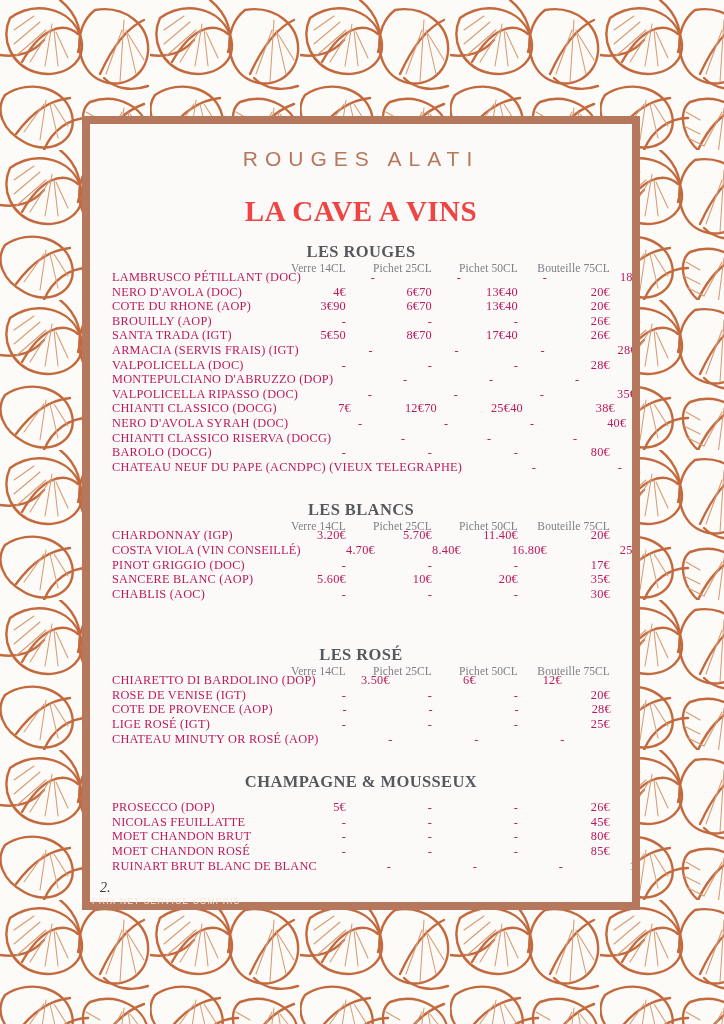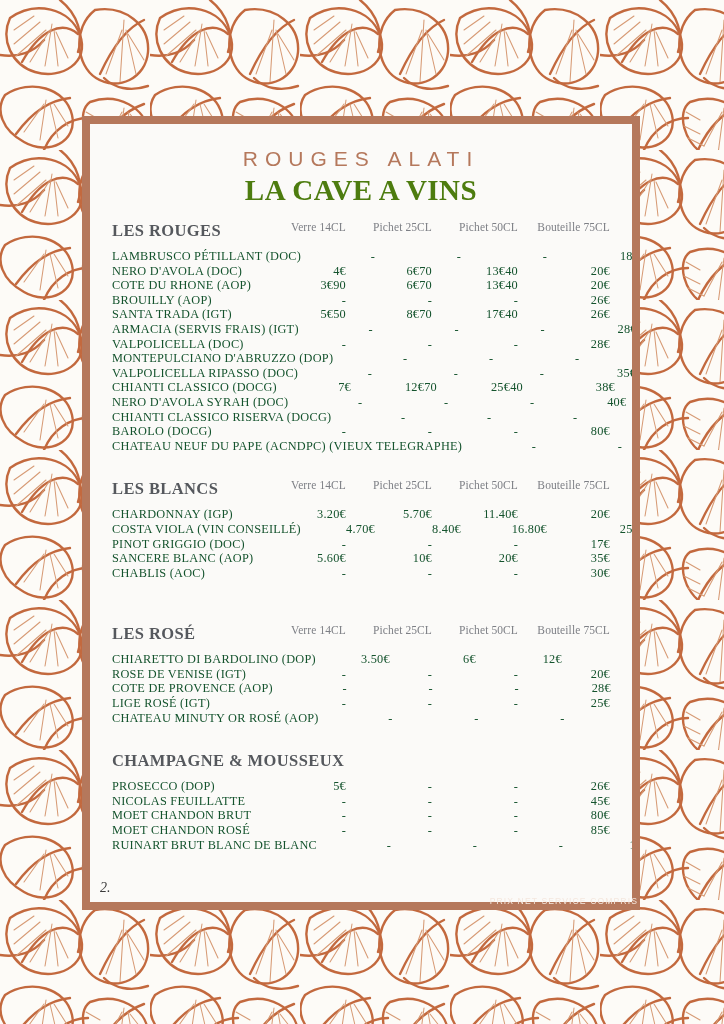--- a/index.html
+++ b/index.html
@@ -35,32 +35,33 @@
     text-align:center;
     color:#b5785c;
     font-family:"Liberation Sans", sans-serif;
     font-size:21px;
     font-weight:400;
     letter-spacing:7px;
     margin:9px 0 0 0;
   }
   .menu-title{
     text-align:center;
-    color:#4d7c0f;
+    color:#ef4444;
     font-size:29px;
     font-weight:700;
     letter-spacing:.5px;
-    margin:3px 0 0 0;
+    margin:24px 0 0 0;
   }
 
   
   .section{margin-top:14px;}
   .sec-head{
-    display:flex;align-items:flex-start;
+    display:flex;align-items:center;
     height:22px;
+    flex-direction:column;
   }
   .sec-title{
     color:#55585d;
     font-size:16.5px;
     font-weight:700;
     letter-spacing:.4px;
     flex:0 0 auto;
     white-space:nowrap;
   }
   .cols{
@@ -74,21 +75,21 @@
   .cols span{text-align:right;}
   .c1{width:74px;}
   .c2{width:86px;}
   .c3{width:86px;}
   .c4{width:92px;}
 
   .rows{margin-top:6px;}
   .row{
     display:flex;align-items:baseline;
     font-size:12.3px;
-    color:#14532d;
+    color:#be185d;
     letter-spacing:.25px;
     line-height:14.6px;
     white-space:nowrap;
   }
   .name{flex:0 0 auto;}
   .prices{margin-left:auto;display:flex;}
   .prices span{text-align:right;}
   .p1{width:74px;}
   .p2{width:86px;}
   .p3{width:86px;}
@@ -103,22 +104,22 @@
   .page-num{
     position:absolute;
     left:10px;bottom:6px;
     font-size:14px;font-style:italic;
     color:#3a3a3a;
   }
 
   
   .footer-note{
     position:absolute;
-    left:80px;top:896px;width:558px;
-    text-align:right;
+    left:92px;top:896px;width:558px;
+    text-align:left;
     color:#f4e7de;
     font-family:"Liberation Sans", sans-serif;
     font-size:8.6px;
     letter-spacing:1.1px;
   }
 </style>
 </head>
 <body>
 
 <svg id="leaf-bg" viewBox="0 0 724 1024" preserveAspectRatio="none" aria-hidden="true">

